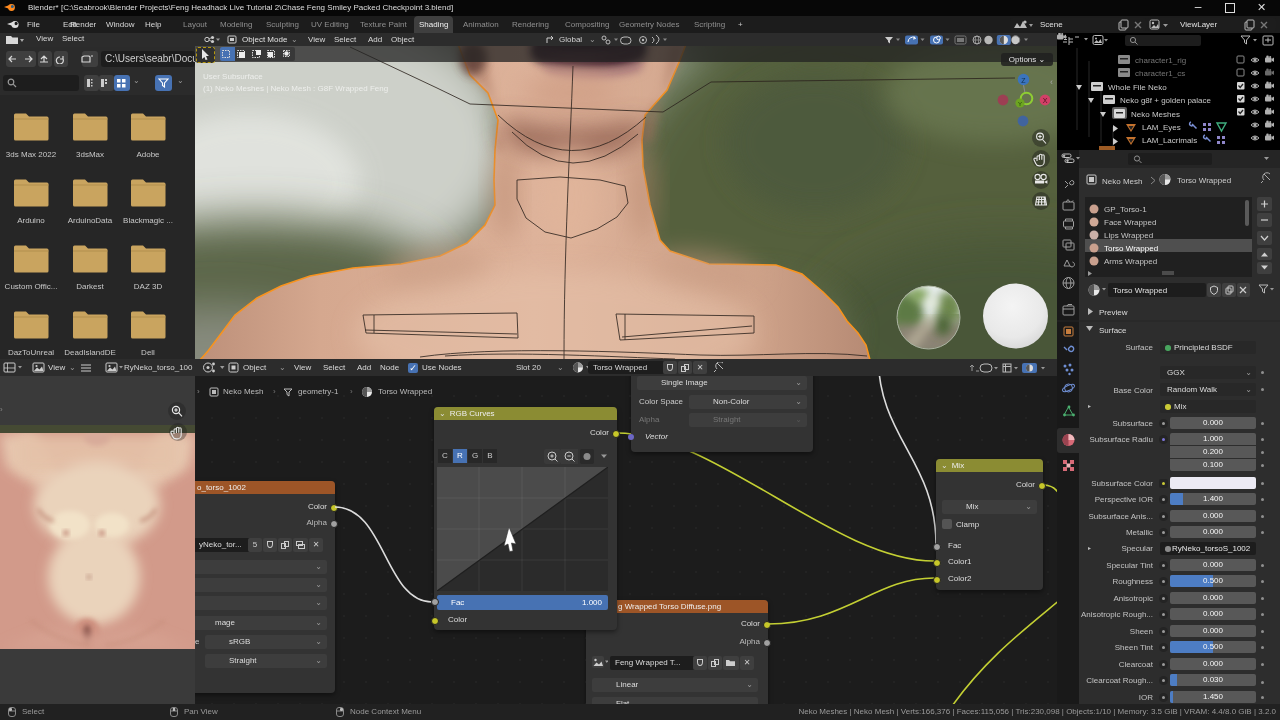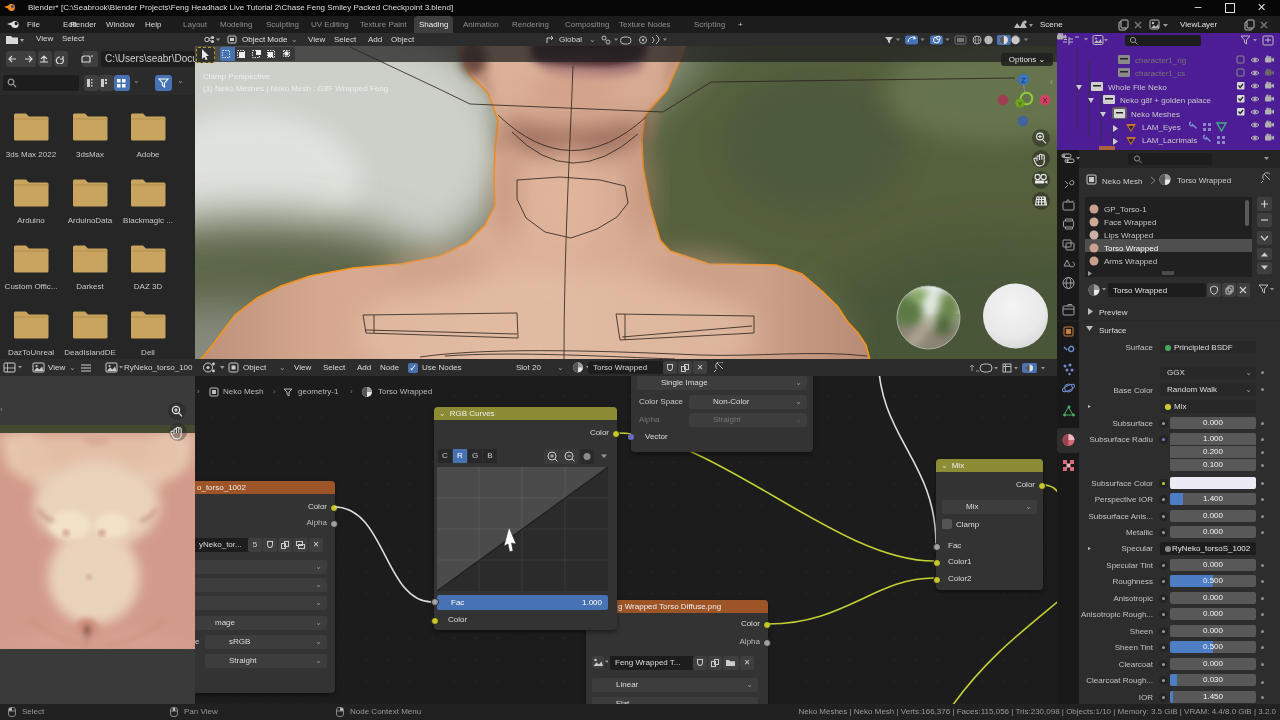--- a/index.html
+++ b/index.html
@@ -89,21 +89,21 @@
     <div class="menu" style="left:145px;">Help</div>
     <div class="tab" style="left:178px;">Layout</div>
     <div class="tab" style="left:215px;">Modeling</div>
     <div class="tab" style="left:261px;">Sculpting</div>
     <div class="tab" style="left:306px;">UV Editing</div>
     <div class="tab" style="left:355px;">Texture Paint</div>
     <div class="tab active" style="left:414px;">Shading</div>
     <div class="tab" style="left:458px;">Animation</div>
     <div class="tab" style="left:507px;">Rendering</div>
     <div class="tab" style="left:560px;">Compositing</div>
-    <div class="tab" style="left:614px;">Texture Nodes</div>
+    <div class="tab" style="left:614px;">Geometry Nodes</div>
     <div class="tab" style="left:689px;">Scripting</div>
     <div class="tab" style="left:733px;color:#c8c8c8;">+</div>
     <div class="abs" style="left:1010px;top:2px;width:136px;height:13px;background:#1d1d1d;border-radius:3px;"></div>
     <div class="abs" style="left:1148px;top:2px;width:128px;height:13px;background:#1d1d1d;border-radius:3px;"></div>
     <svg class="abs" style="left:1012px;top:3px" width="22" height="12" viewBox="0 0 22 12">
         <path d="M2 9 L5 4 L8 8 L11 2 L15 9 Z" fill="#bbb"></path>
         <circle cx="13" cy="3" r="1.6" fill="#bbb"></circle>
         <path d="M17 5 l4 0 l-2 3 z" fill="#999"></path>
       </svg>
     <div class="menu" style="left:1040px;color:#e0e0e0;">Scene</div>
@@ -435,25 +435,25 @@
             <circle cx="32.8" cy="5" r="4.2" fill="#ddd"></circle>
             <path d="M32.8 0.8 a4.2 4.2 0 0 0 0 8.4 Z" fill="#555"></path>
           <circle cx="44.5" cy="5" r="4.2" fill="#c8c8c8"></circle>
             <path d="M41.5 2 a4.2 4.2 0 0 1 6 6" fill="none" stroke="#888"></path>
           <path d="M53 3.5 l4 0 l-2 2.5 z" fill="#888"></path>
         </g>
       </svg>
     </div>
 
     <div class="abs" style="left:806px;top:20px;width:52px;height:13px;background:rgba(32,32,32,0.85);border-radius:3px;color:#e0e0e0;font-size:8px;line-height:13px;text-align:center;">Options ⌄</div>
-    <div class="abs" style="left:8px;top:39px;font-size:8px;color:rgba(255,255,255,0.65);">Clamp Perspective</div>
+    <div class="abs" style="left:8px;top:39px;font-size:8px;color:rgba(255,255,255,0.65);">User Subsurface</div>
     <div class="abs" style="left:8px;top:51px;font-size:8px;color:rgba(255,255,255,0.65);">(1) Neko Meshes | Neko Mesh : G8F Wrapped Feng</div>
     <div class="abs" style="left:855px;top:44px;font-size:9px;color:#aaa;">‹</div>
   </div>
-  <div id="outliner" class="abs" style="left:1057px;top:33px;width:223px;height:117px;background:#4c1d95;overflow:hidden;">
+  <div id="outliner" class="abs" style="left:1057px;top:33px;width:223px;height:117px;background:#000000;overflow:hidden;">
     <svg class="abs" style="left:0;top:0" width="223" height="117" viewBox="0 0 223 117">
       <g font-family="Liberation Sans,sans-serif" font-size="8">
 
         <g stroke="#bbb" fill="none">
           <path d="M12 4 v8 M12 6 h4 M12 9 h4 M18 4 h4 M10 4 h-4 M10 6.5 h-3 M10 9 h-4"></path>
         </g>
         <path d="M27 5 h4 l-2 2.5 z M47 6 h4 l-2 2.5 z" fill="#999"></path>
         <rect x="36" y="2.5" width="10" height="9" rx="1.5" fill="none" stroke="#bbb"></rect>
           <circle cx="39" cy="5.5" r="1" fill="#bbb"></circle>
           <path d="M37 10 l2.5-3 2 2 2-3 1.5 4 z" fill="#bbb"></path>
@@ -981,21 +981,21 @@
       <i class="sky abs" style="left:-3px;top:210px;"></i>
       <i class="sg abs" style="left:-3px;top:191px;"></i>
     </div>
 
     <div class="node" style="left:436px;top:0px;width:182px;height:93px;border-radius:0 0 4px 4px;">
       <div class="ndrop" style="left:6px;top:17px;width:170px;"><span>Single Image</span></div>
       <div class="abs" style="left:8px;top:38px;font-size:8px;color:#ccc;">Color Space</div>
       <div class="ndrop" style="left:58px;top:36px;width:118px;"><span>Non-Color</span></div>
       <div class="abs" style="left:8px;top:56px;font-size:8px;color:#777;">Alpha</div>
       <div class="ndrop grey" style="left:58px;top:54px;width:118px;"><span style="color:#777;">Straight</span></div>
-      <div class="abs" style="left:14px;top:73px;font-size:8px;color:#ddd;">Vector</div>
+      <div class="abs" style="left:14px;top:73px;font-size:8px;color:#ddd;font-style:italic;">Vector</div>
       <i class="abs" style="left:-3px;top:75px;width:6px;height:6px;border-radius:50%;background:#6c67c4;"></i>
     </div>
 
     <div class="node" style="left:741px;top:100px;width:107px;height:131px;">
       <div class="nhead" style="background:#8b8c33;"><span class="hc">⌄</span><span style="margin-left:4px;">Mix</span></div>
       <div class="nout" style="top:21px;"><span>Color</span><i class="sky"></i></div>
       <div class="ndrop" style="left:6px;top:41px;width:95px;"><span>Mix</span></div>
       <div class="abs" style="left:6px;top:60px;width:10px;height:10px;background:#545454;border-radius:2px;"></div>
       <div class="abs" style="left:20px;top:61px;font-size:8px;color:#ddd;">Clamp</div>
       <div class="nin" style="top:82px;"><i class="sg"></i><span>Fac</span></div>

